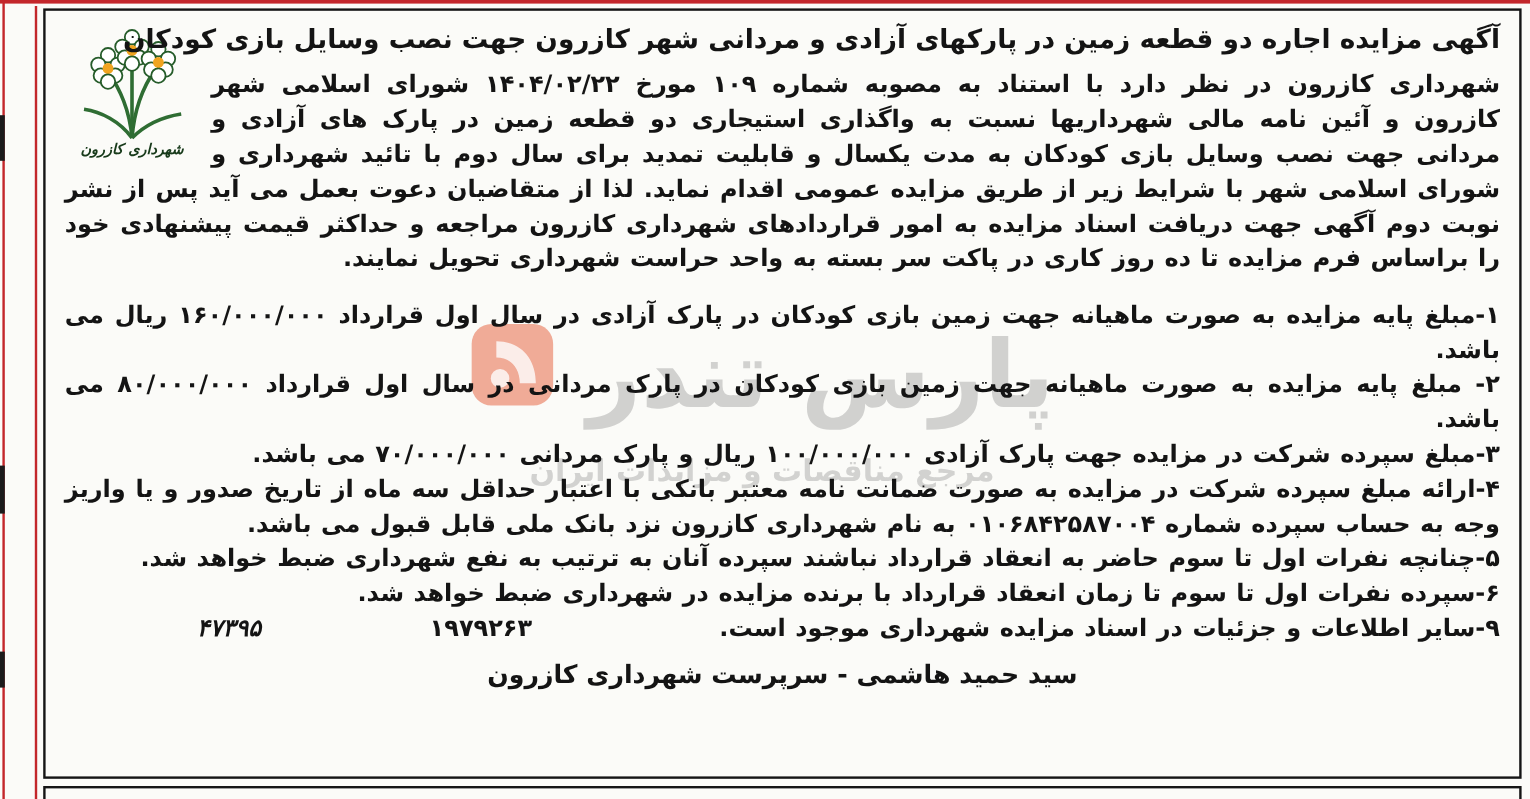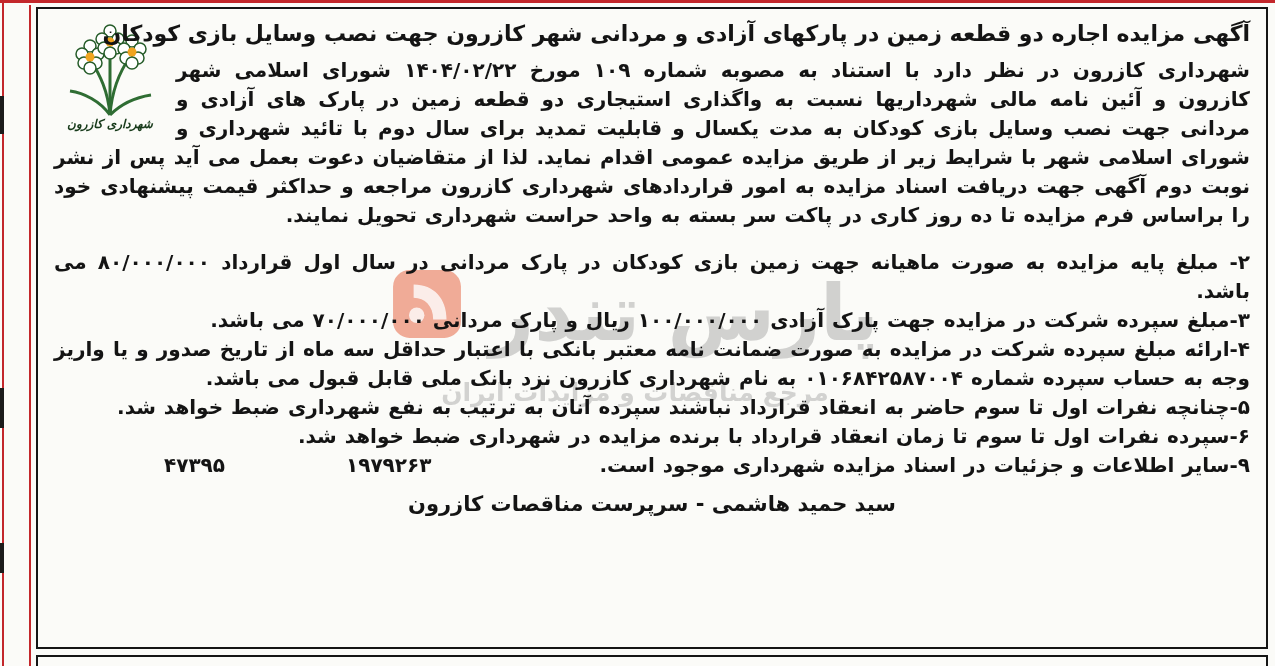--- a/index.html
+++ b/index.html
@@ -62,22 +62,22 @@
     font-size:20px; font-weight:bold;
     line-height:29px;
     text-align:justify;
     margin:0;
     word-spacing:1px;
   }
   .intro { margin-bottom:18px; }
 
   .row9 { position:relative; }
   .code { position:absolute; top:0; font-size:20px; font-weight:bold; }
-  .code-center { left:292px; }
-  .code-left   { left:110px; }
+  .code-center { left:304px; }
+  .code-left   { left:110px;font-style:italic; }
 
   .signature {
     font-size:21px; font-weight:bold;
     text-align:center;
     margin-top:12px;
   }
 
   
   .next-box {
     position:absolute; left:36px; top:655px;
@@ -147,28 +147,29 @@
         <circle cx="74" cy="33" r="4.5" fill="#f0a420"></circle>
       </svg>
     </span>
     <div class="logo-caption">شهرداری کازرون</div>
   </div>
 
   <div class="title">آگهی مزایده اجاره دو قطعه زمین در پارکهای آزادی و مردانی شهر کازرون جهت نصب وسایل بازی کودکان</div>
 
   <p class="intro">شهرداری کازرون در نظر دارد با استناد به مصوبه شماره ۱۰۹ مورخ ۱۴۰۴/۰۲/۲۲ شورای اسلامی شهر کازرون و آئین نامه مالی شهرداریها نسبت به واگذاری استیجاری دو قطعه زمین در پارک های آزادی و مردانی جهت نصب وسایل بازی کودکان به مدت یکسال و قابلیت تمدید برای سال دوم با تائید شهرداری و شورای اسلامی شهر با شرایط زیر از طریق مزایده عمومی اقدام نماید. لذا از متقاضیان دعوت بعمل می آید پس از نشر نوبت دوم آگهی جهت دریافت اسناد مزایده به امور قراردادهای شهرداری کازرون مراجعه و حداکثر قیمت پیشنهادی خود را براساس فرم مزایده تا ده روز کاری در پاکت سر بسته به واحد حراست شهرداری تحویل نمایند.</p>
 
+  <div class="item">۱-مبلغ پایه مزایده به صورت ماهیانه جهت زمین بازی کودکان در پارک آزادی در سال اول قرارداد ۱۶۰/۰۰۰/۰۰۰ ریال می باشد.</div>
   <div class="item">۲- مبلغ پایه مزایده به صورت ماهیانه جهت زمین بازی کودکان در پارک مردانی در سال اول قرارداد ۸۰/۰۰۰/۰۰۰ می باشد.</div>
   <div class="item">۳-مبلغ سپرده شرکت در مزایده جهت پارک آزادی ۱۰۰/۰۰۰/۰۰۰ ریال و پارک مردانی ۷۰/۰۰۰/۰۰۰ می باشد.</div>
   <div class="item">۴-ارائه مبلغ سپرده شرکت در مزایده به صورت ضمانت نامه معتبر بانکی با اعتبار حداقل سه ماه از تاریخ صدور و یا واریز وجه به حساب سپرده شماره ۰۱۰۶۸۴۲۵۸۷۰۰۴ به نام شهرداری کازرون نزد بانک ملی قابل قبول می باشد.</div>
   <div class="item">۵-چنانچه نفرات اول تا سوم حاضر به انعقاد قرارداد نباشند سپرده آنان به ترتیب به نفع شهرداری ضبط خواهد شد.</div>
   <div class="item">۶-سپرده نفرات اول تا سوم تا زمان انعقاد قرارداد با برنده مزایده در شهرداری ضبط خواهد شد.</div>
 
   <div class="item row9">
     <span>۹-سایر اطلاعات و جزئیات در اسناد مزایده شهرداری موجود است.</span>
     <span class="code code-center">۱۹۷۹۲۶۳</span>
     <span class="code code-left">۴۷۳۹۵</span>
   </div>
 
-  <div class="signature">سید حمید هاشمی - سرپرست مناقصات کازرون</div>
+  <div class="signature">سید حمید هاشمی - سرپرست شهرداری کازرون</div>
 </div>
 
 <div class="next-box"></div>
 
 </body></html>

